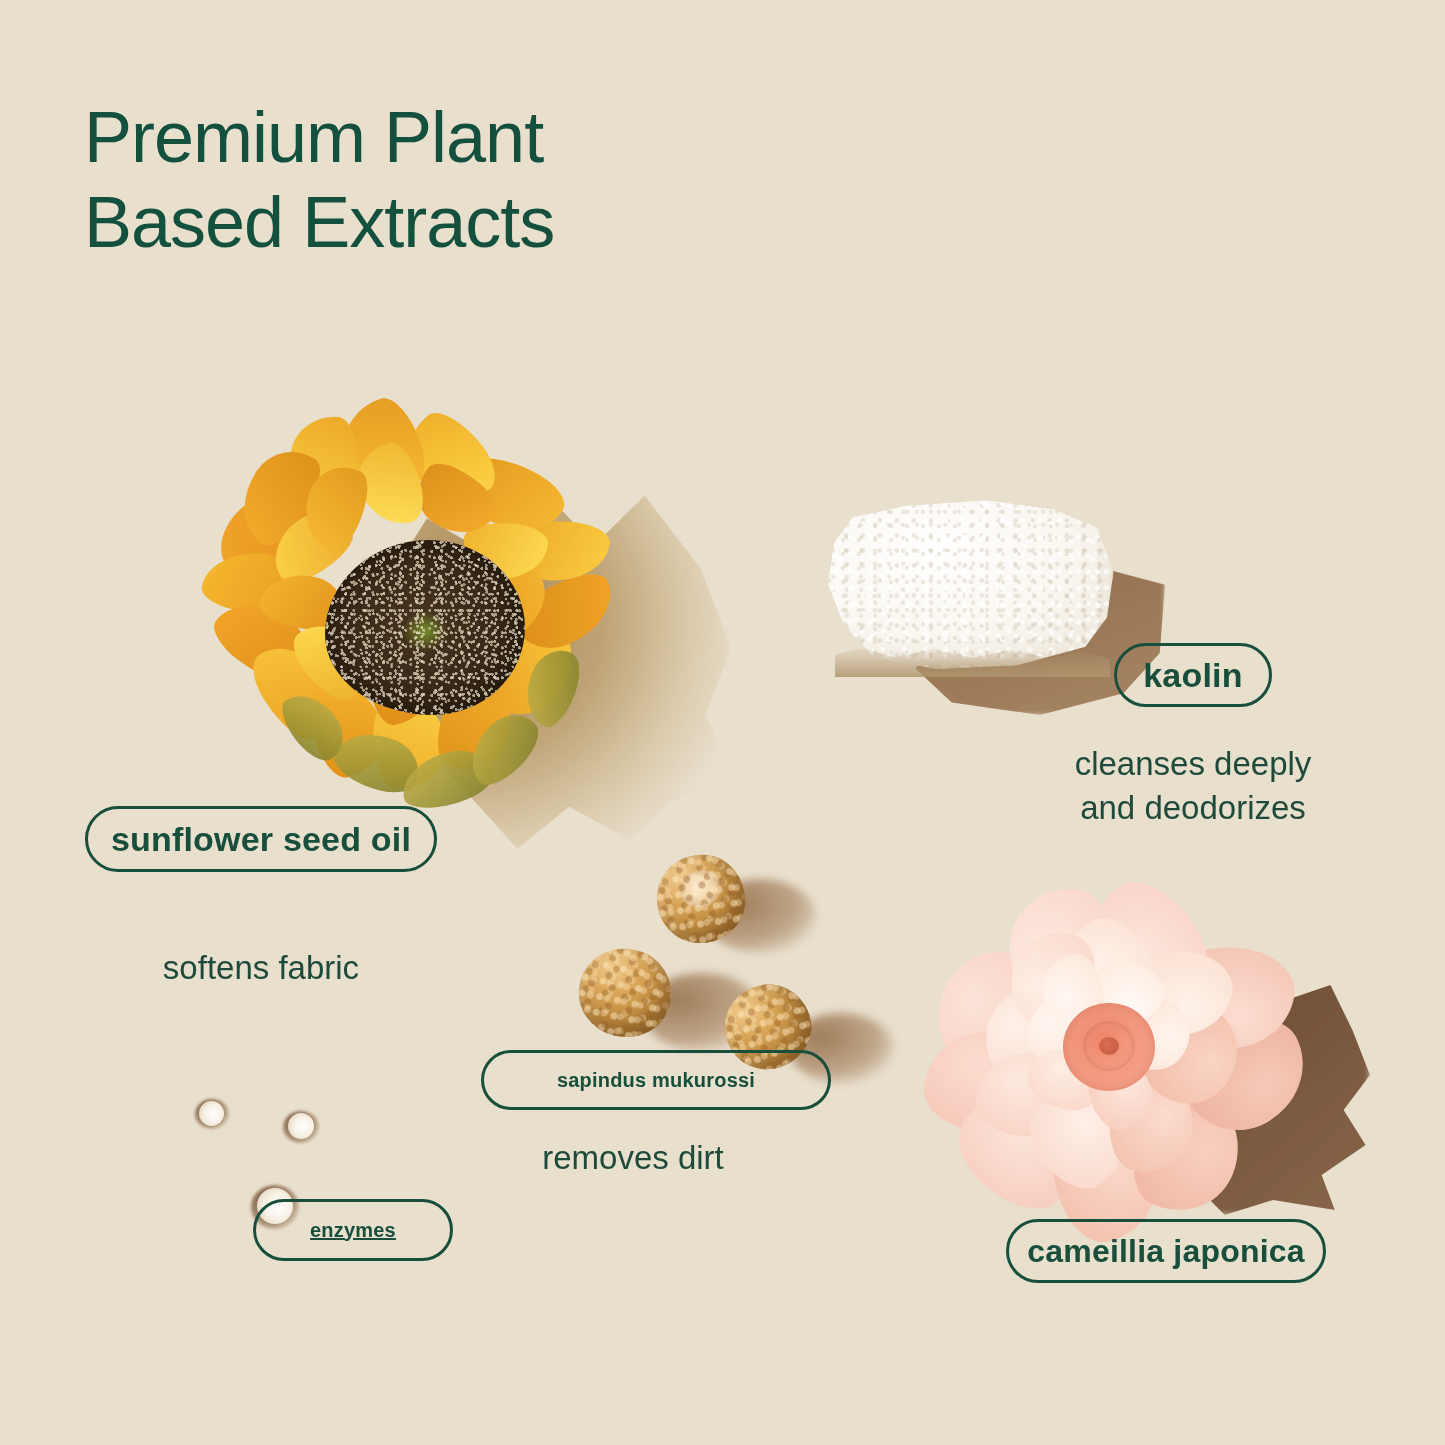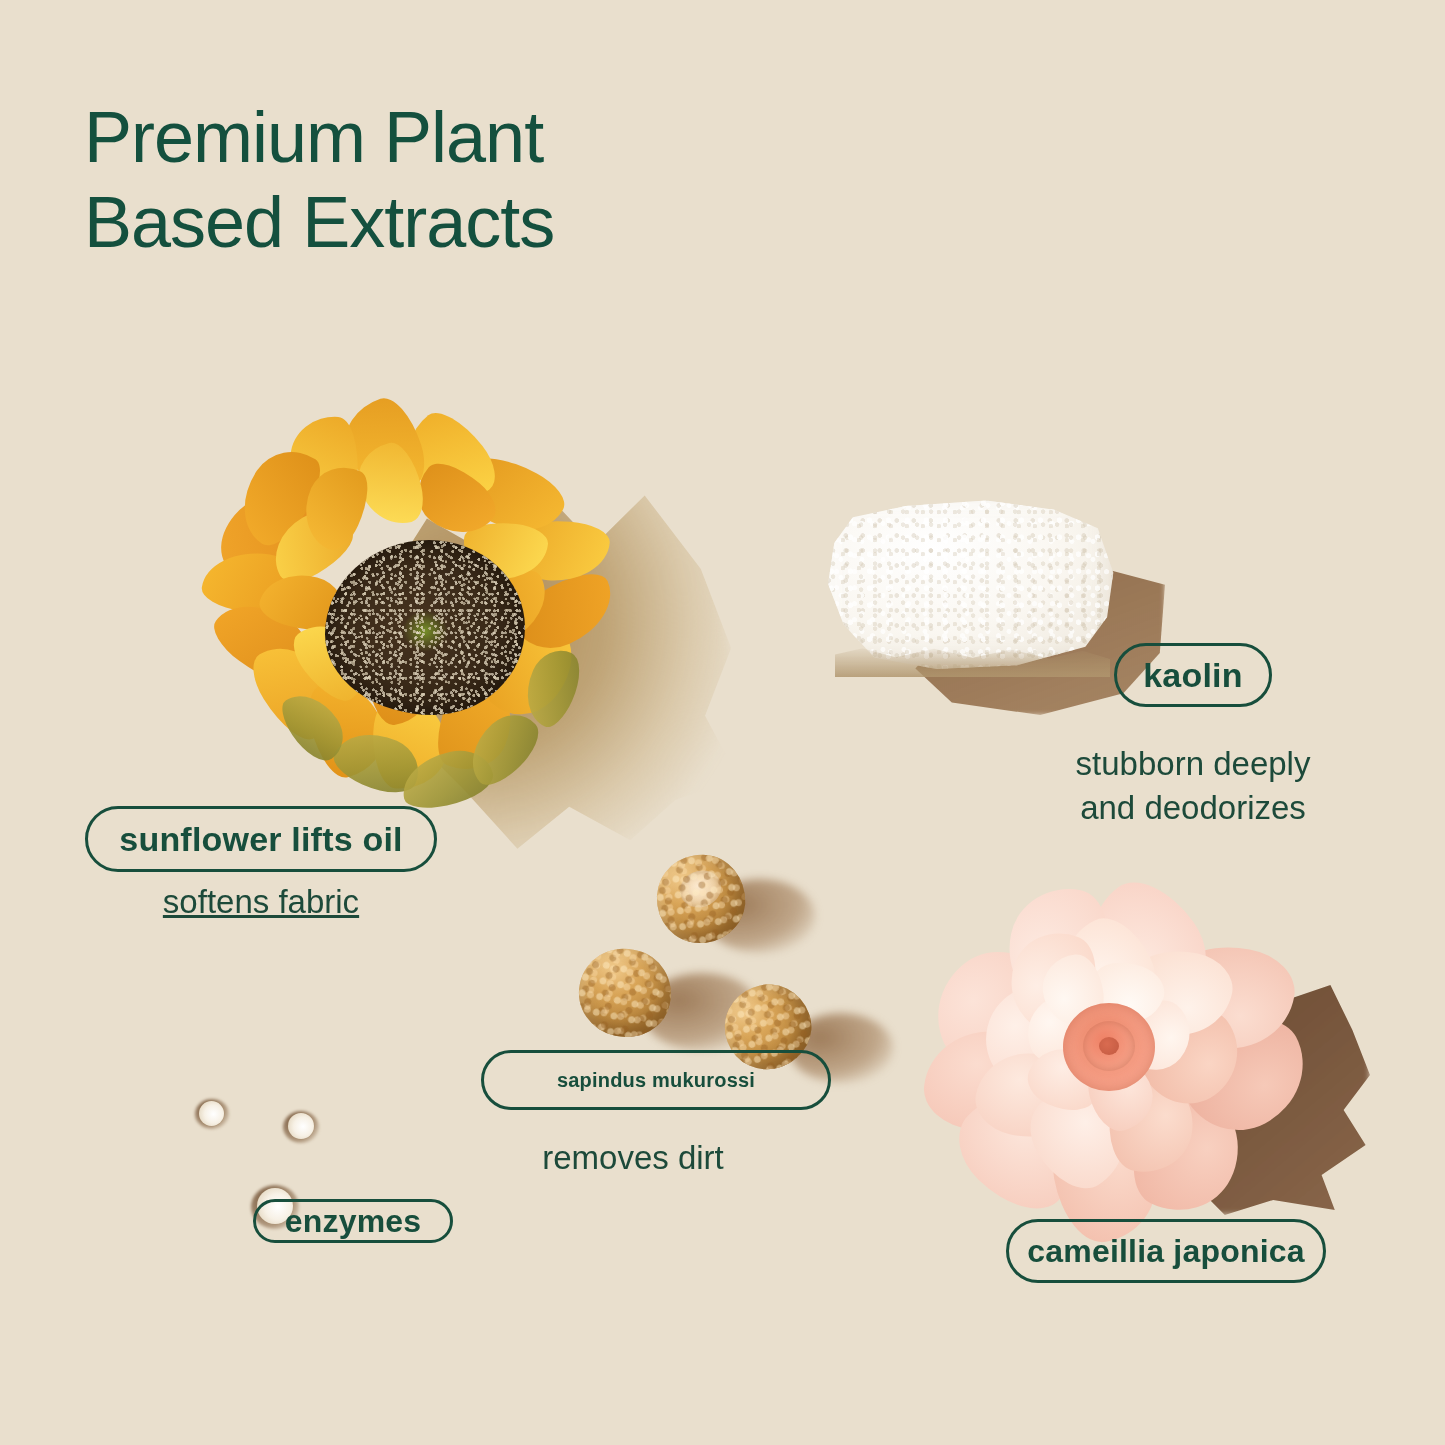--- a/index.html
+++ b/index.html
@@ -296,31 +296,31 @@
 
     <div id="sf-disc"></div>
 
     <div class="sf-leaf" style="left:140px; top:330px; width:86px; height:54px; transform:rotate(24deg);"></div>
     <div class="sf-leaf" style="left:206px; top:348px; width:92px; height:52px; transform:rotate(-12deg);"></div>
     <div class="sf-leaf" style="left:268px; top:318px; width:80px; height:50px; transform:rotate(-42deg);"></div>
     <div class="sf-leaf" style="left:82px;  top:298px; width:74px; height:46px; transform:rotate(56deg);"></div>
     <div class="sf-leaf" style="left:318px; top:258px; width:78px; height:48px; transform:rotate(-66deg);"></div>
   </div>
 
-  <div class="pill" style="left:85px; top:806px; width:352px; height:66px; font-size:34px;">sunflower lifts oil</div>
-  <div class="caption" style="left:85px; top:880px; width:352px;text-decoration:underline;">softens fabric</div>
+  <div class="pill" style="left:85px; top:806px; width:352px; height:66px; font-size:34px;">sunflower seed oil</div>
+  <div class="caption" style="left:85px; top:946px; width:352px;">softens fabric</div>
 
   <div class="shadow" id="kaolin-shadow"></div>
   <div class="art" id="kaolin-art">
     <div id="kaolin-rock"></div>
     <div id="kaolin-grit"></div>
   </div>
 
   <div class="pill" style="left:1114px; top:643px; width:158px; height:64px; font-size:34px;">kaolin</div>
-  <div class="caption" style="left:1020px; top:742px; width:346px;">stubborn deeply
+  <div class="caption" style="left:1020px; top:742px; width:346px;">cleanses deeply
 and deodorizes</div>
 
   <div class="art" id="berries-art">
     <div class="berry-shadow" style="left:140px; top:34px;  width:110px; height:74px;"></div>
     <div class="berry-shadow" style="left:78px;  top:128px; width:118px; height:78px;"></div>
     <div class="berry-shadow" style="left:224px; top:168px; width:104px; height:70px;"></div>
 
     <div class="berry" style="left:92px; top:10px; width:88px; height:88px; transform:rotate(-8deg);">
       <div class="berry-scar" style="left:24px; top:16px; width:42px; height:36px; transform:rotate(-14deg);"></div>
     </div>
@@ -369,15 +369,15 @@
     <div class="granule-shadow" style="left:20px;  top:24px;  width:34px; height:30px;"></div>
     <div class="granule" style="left:24px; top:26px; width:25px; height:25px;"></div>
 
     <div class="granule-shadow" style="left:108px; top:36px;  width:36px; height:32px;"></div>
     <div class="granule" style="left:113px; top:38px; width:26px; height:26px;"></div>
 
     <div class="granule-shadow" style="left:76px;  top:110px; width:48px; height:44px;"></div>
     <div class="granule" style="left:82px; top:113px; width:36px; height:36px;"></div>
   </div>
 
-  <div class="pill" style="left:253px; top:1199px; width:200px; height:44px; font-size:32px;">enzymes</div>
+  <div class="pill" style="left:253px; top:1199px; width:200px; height:62px; font-size:20px;text-decoration:underline;">enzymes</div>
 
 </div>
 
 </body></html>

